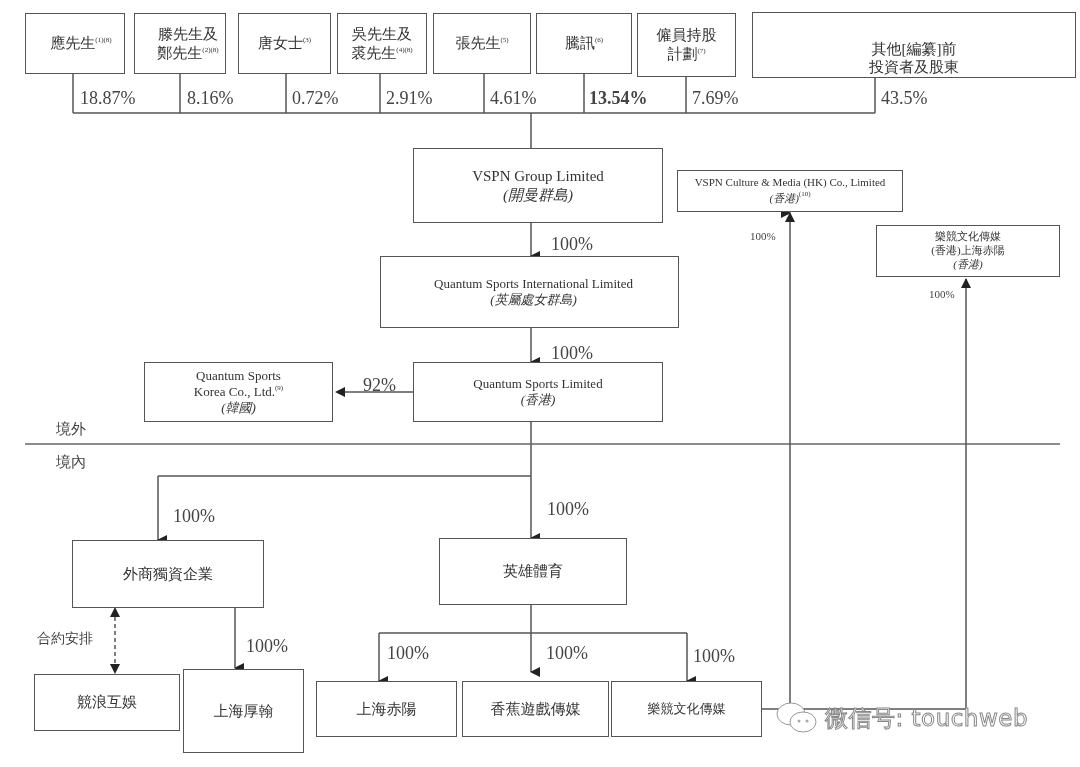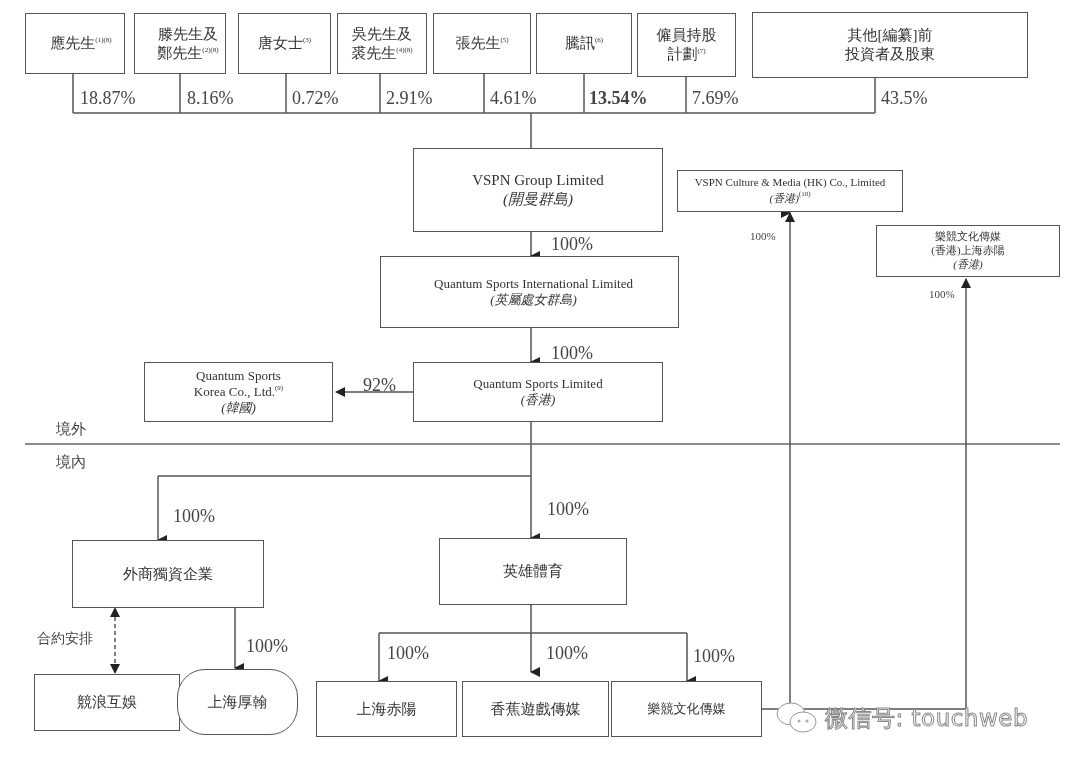--- a/index.html
+++ b/index.html
@@ -92,35 +92,35 @@
 <div class="box t15" style="left:433px;top:13px;width:98px;height:61px;">
   <div><span>張先生</span><sup>(5)</sup></div>
 </div>
 <div class="box t15" style="left:536px;top:13px;width:96px;height:61px;">
   <div><span>騰訊</span><sup>(6)</sup></div>
 </div>
 <div class="box t15" style="left:637px;top:13px;width:99px;height:64px;">
   <div>僱員持股</div>
   <div><span>計劃</span><sup>(7)</sup></div>
 </div>
-<div class="box t15" style="left:752px;top:12px;width:276px;height:66px;">
+<div class="box t15" style="left:752px;top:12px;width:324px;height:66px;justify-content:flex-end;">
   <div>其他[編纂]前</div>
   <div>投資者及股東</div>
 </div>
 
 <span class="pct" style="left:80px;top:88px;">18.87%</span>
 <span class="pct" style="left:187px;top:88px;">8.16%</span>
 <span class="pct" style="left:292px;top:88px;">0.72%</span>
 <span class="pct" style="left:386px;top:88px;">2.91%</span>
 <span class="pct" style="left:490px;top:88px;">4.61%</span>
 <span class="pct" style="left:589px;top:88px;font-weight:bold;">13.54%</span>
 <span class="pct" style="left:692px;top:88px;">7.69%</span>
 <span class="pct" style="left:881px;top:88px;">43.5%</span>
 
-<div class="box t15" style="left:413px;top:148px;width:250px;height:84px;">
+<div class="box t15" style="left:413px;top:148px;width:250px;height:75px;">
   <div>VSPN Group Limited</div>
   <div class="it">(開曼群島)</div>
 </div>
 <span class="pct" style="left:551px;top:234px;">100%</span>
 
 <div class="box t13" style="left:380px;top:256px;width:299px;height:72px;padding-left:8px;">
   <div>Quantum Sports International Limited</div>
   <div class="it">(英屬處女群島)</div>
 </div>
 <span class="pct" style="left:551px;top:343px;">100%</span>
@@ -165,21 +165,21 @@
 
 <span class="lbl" style="left:37px;top:630px;font-size:14px;">合約安排</span>
 <span class="pct" style="left:246px;top:636px;">100%</span>
 <span class="pct" style="left:387px;top:643px;">100%</span>
 <span class="pct" style="left:546px;top:643px;">100%</span>
 <span class="pct" style="left:693px;top:646px;">100%</span>
 
 <div class="box t15" style="left:34px;top:674px;width:146px;height:57px;">
   <div>競浪互娛</div>
 </div>
-<div class="box t15" style="left:177px;top:669px;width:121px;height:66px;border-radius:28px;">
+<div class="box t15" style="left:183px;top:669px;width:121px;height:84px;">
   <div>上海厚翰</div>
 </div>
 <div class="box t15" style="left:316px;top:681px;width:141px;height:56px;">
   <div>上海赤陽</div>
 </div>
 <div class="box t15" style="left:462px;top:681px;width:147px;height:56px;">
   <div>香蕉遊戲傳媒</div>
 </div>
 <div class="box t13" style="left:611px;top:681px;width:151px;height:56px;">
   <div>樂競文化傳媒</div>

